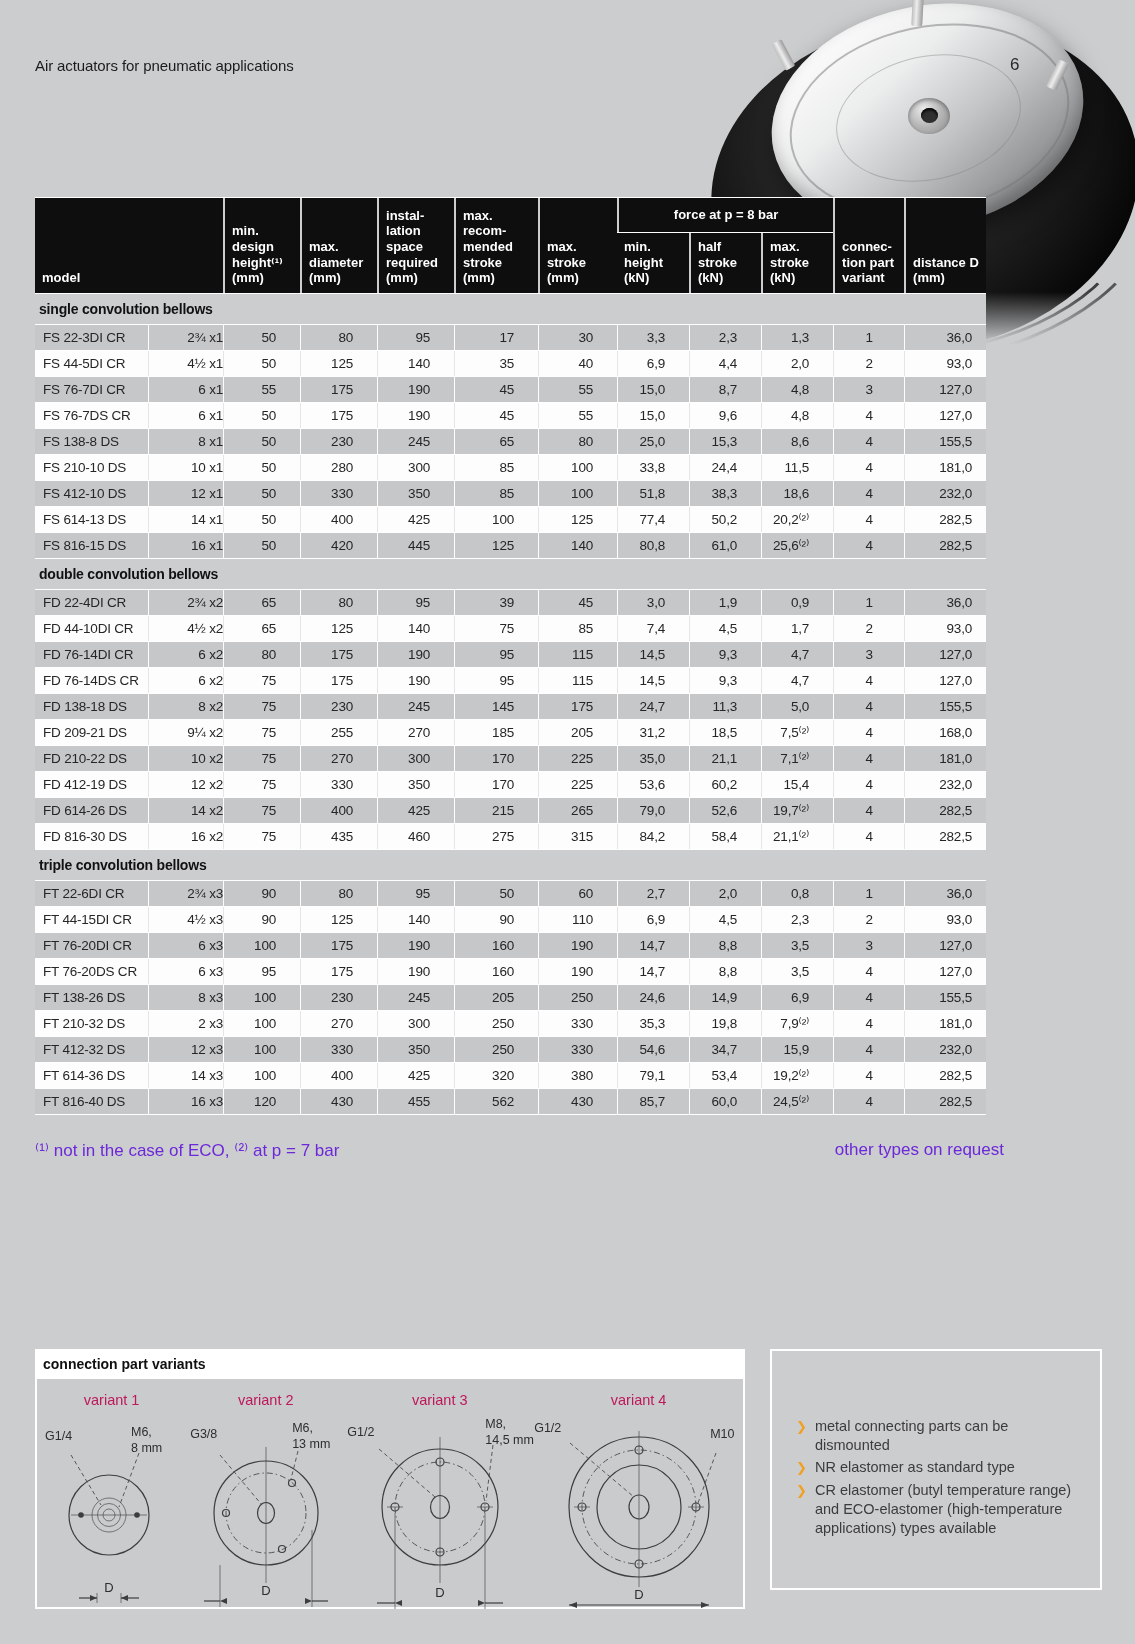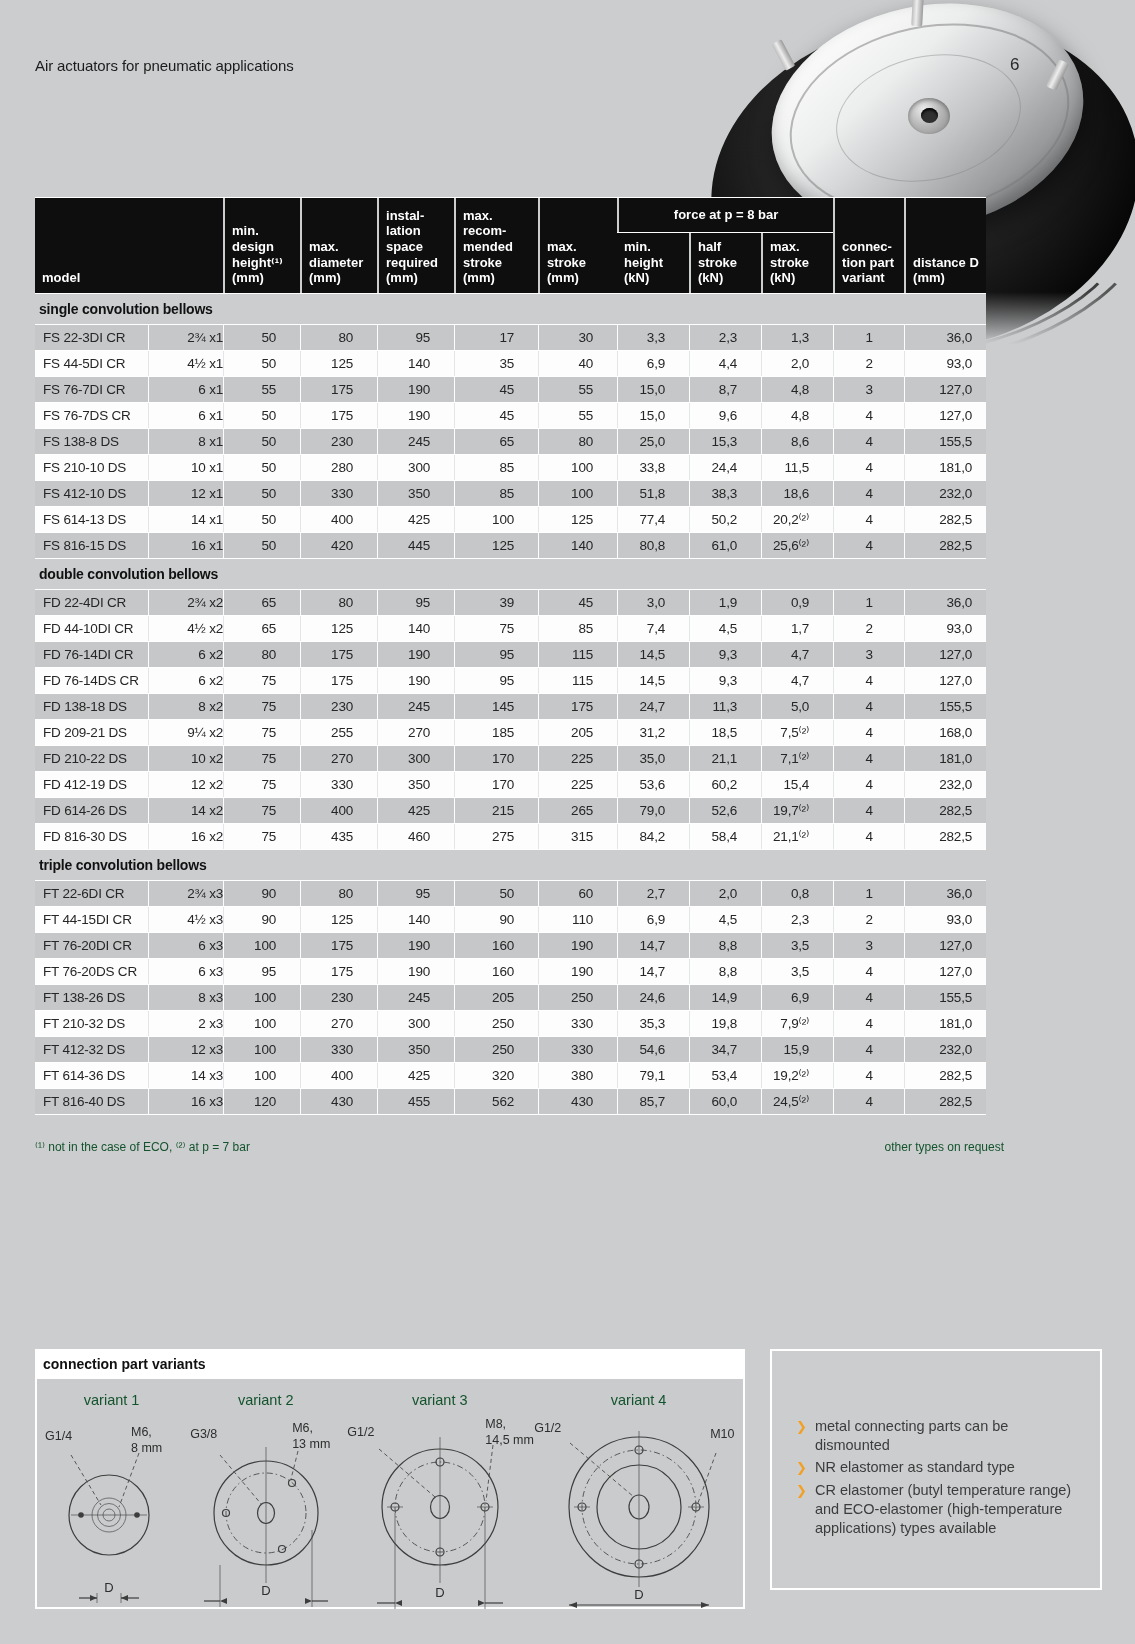--- a/index.html
+++ b/index.html
@@ -54,28 +54,28 @@
   .dtable tr.g td.c0,.dtable tr.w td.c0{border-left:none;margin-top:24px;}
   .dtable td.c0{text-align:left;padding-left:8px;}
   .dtable td.c1{text-align:right;}
   .dtable td.c2,.dtable td.c3,.dtable td.c4,.dtable td.c5,.dtable td.c6,
   .dtable td.c7,.dtable td.c8,.dtable td.c9{text-align:right;padding-right:24px;}
   .dtable td.c10{text-align:center;}
   .dtable td.c11{text-align:right;padding-right:14px;}
   .dtable tr.section-row td{background:#cbcdce;font-weight:bold;font-size:14px;height:30px;line-height:30px;padding-left:4px;text-align:left;color:#111;}
 
   .footnote{position:absolute;left:35px;top:1140px;width:969px;display:flex;justify-content:space-between;
-    font-size:12px;color:#14532d;z-index:2;}
+    font-size:17px;color:#6d28d9;z-index:2;}
 
   
   .connbox{position:absolute;left:35px;top:1349px;width:710px;height:260px;background:#fff;z-index:2;}
   .connbox .boxtitle{height:30px;line-height:30px;font-size:14px;font-weight:bold;color:#101010;padding-left:8px;background:#fff;}
   .connbody{position:absolute;left:2px;top:30px;right:2px;bottom:2px;background:#c9cbcc;}
   .varnames{display:flex;height:30px;align-items:center;margin-top:6px;}
-  .varnames div{font-size:14.5px;color:#14532d;text-align:center;}
+  .varnames div{font-size:14.5px;color:#be185d;text-align:center;}
   .vn1{width:150px;} .vn2{width:160px;} .vn3{width:190px;} .vn4{width:210px;}
   .varrow{display:flex;}
   .varcell{position:relative;height:205px;}
   .vc1{width:150px;} .vc2{width:160px;} .vc3{width:190px;} .vc4{width:210px;}
   .varcell svg{position:absolute;left:0;top:0;}
   .dlabel{position:absolute;font-size:12.5px;color:#2e2e2e;white-space:pre-line;line-height:1.25;z-index:2;}
   svg .ln{stroke:#3d3d3d;stroke-width:1.2;fill:none;}
   svg .thin{stroke:#4a4a4a;stroke-width:0.7;fill:none;}
   svg .dashdot{stroke:#4a4a4a;stroke-width:0.9;fill:none;stroke-dasharray:6 3 1.5 3;}
   svg .dash{stroke:#4a4a4a;stroke-width:0.9;fill:none;stroke-dasharray:4 3;}

